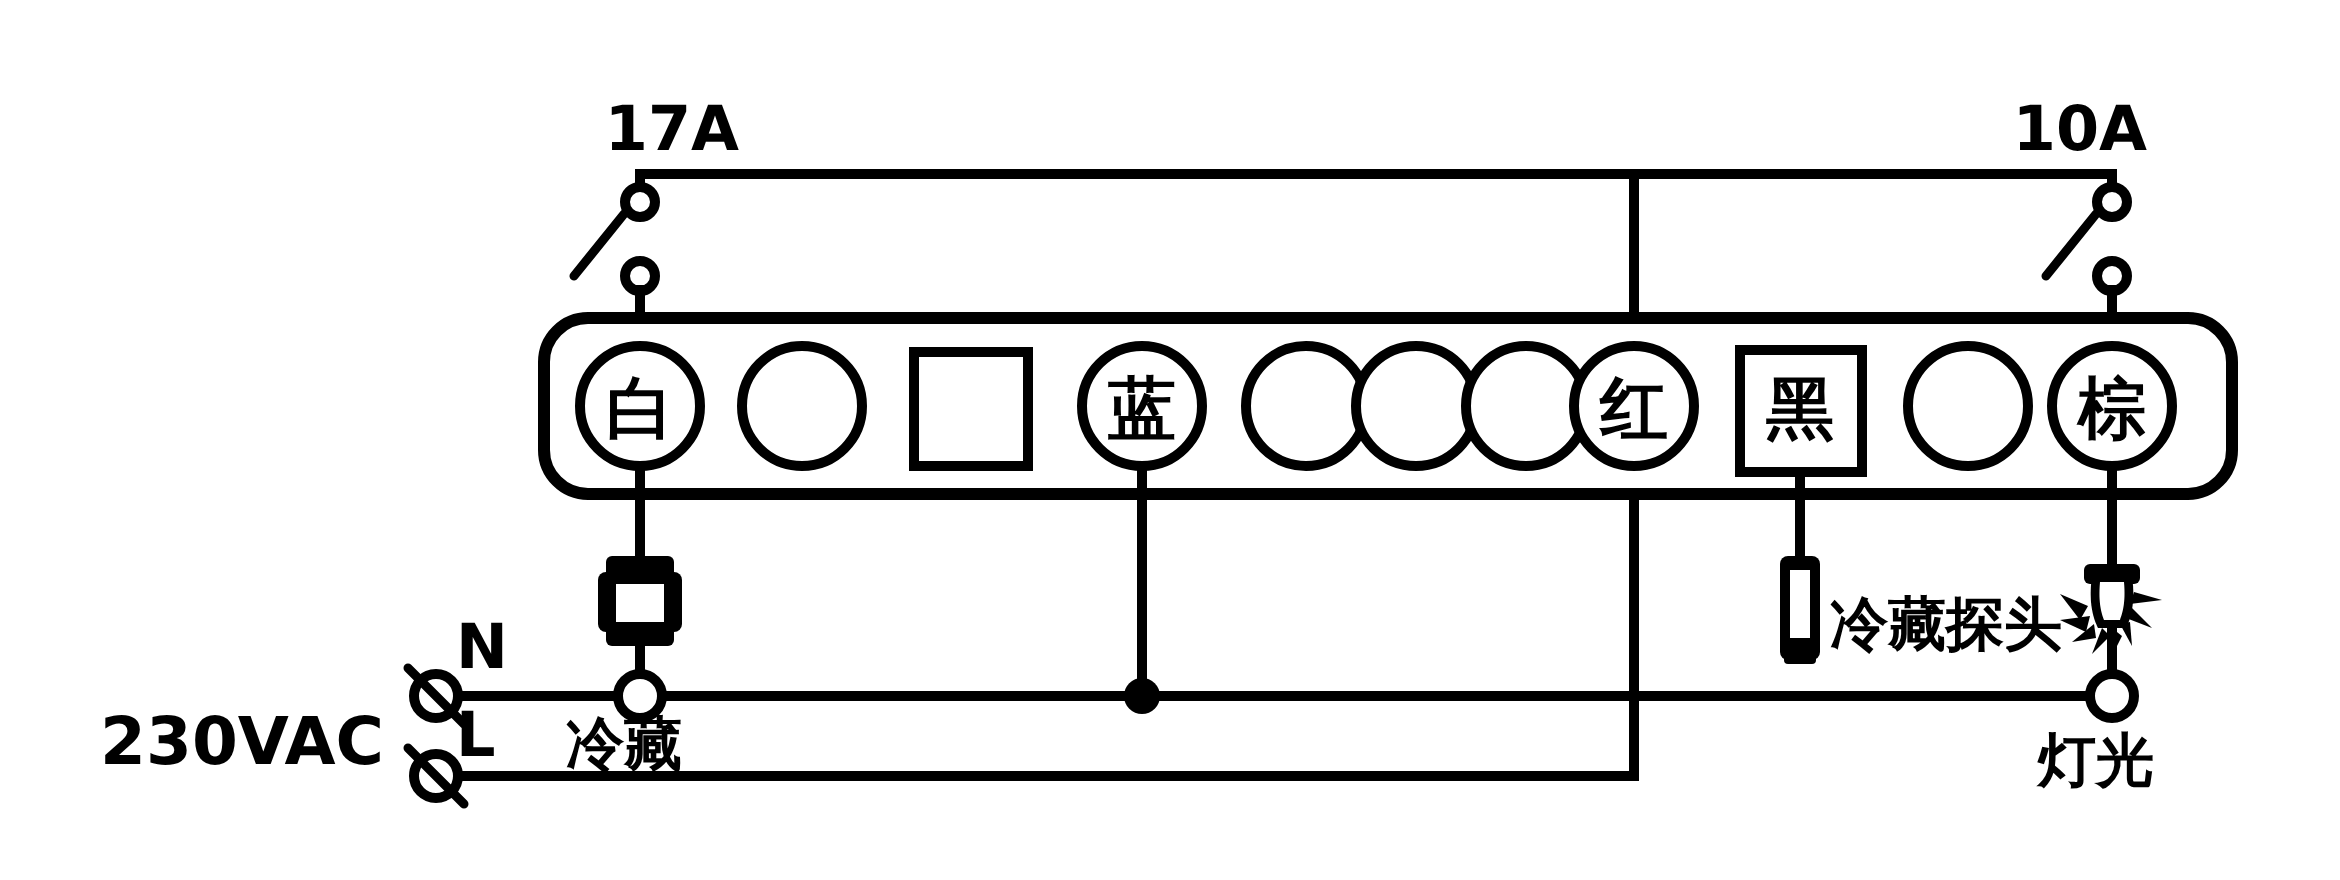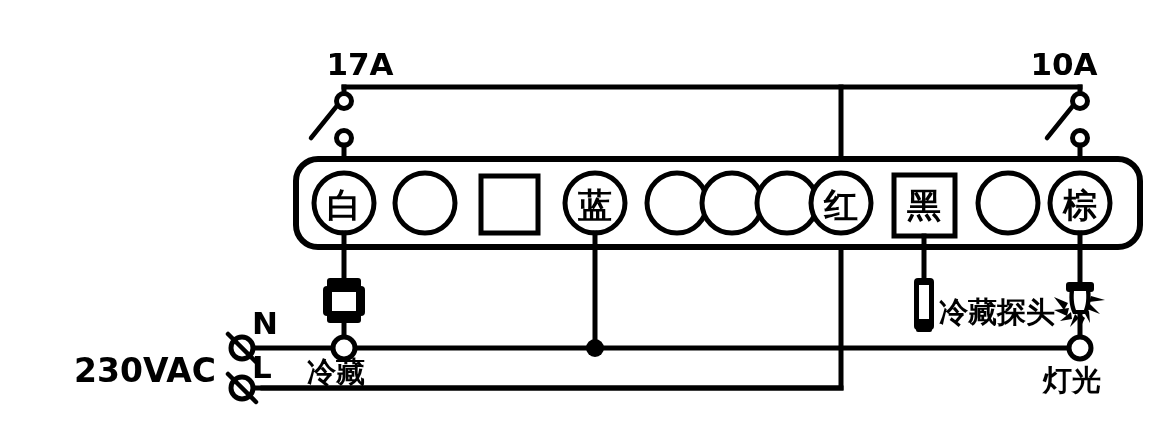--- a/index.html
+++ b/index.html
@@ -11,21 +11,20 @@
     width: 1170px;
     height: 440px;
     font-family: "Liberation Sans", sans-serif;
     overflow: hidden;
   }
   #diagram-root {
     position: relative;
     width: 1038px;
     height: 440px;
     background: #ffffff;
-    margin-left: 24px;
   }
   svg.wiring {
     display: block;
     width: 1170px;
     height: 440px;
   }
   .wire {
     stroke: #000000;
     stroke-width: 5;
     fill: none;

